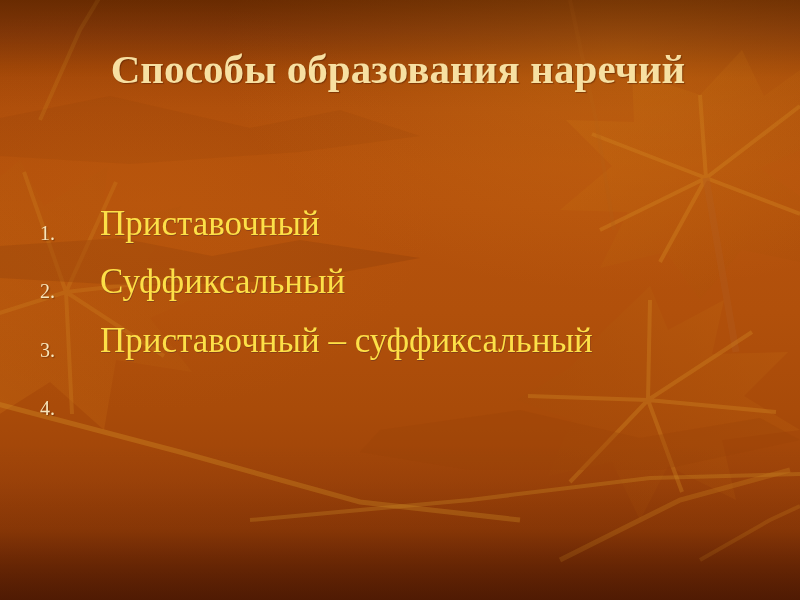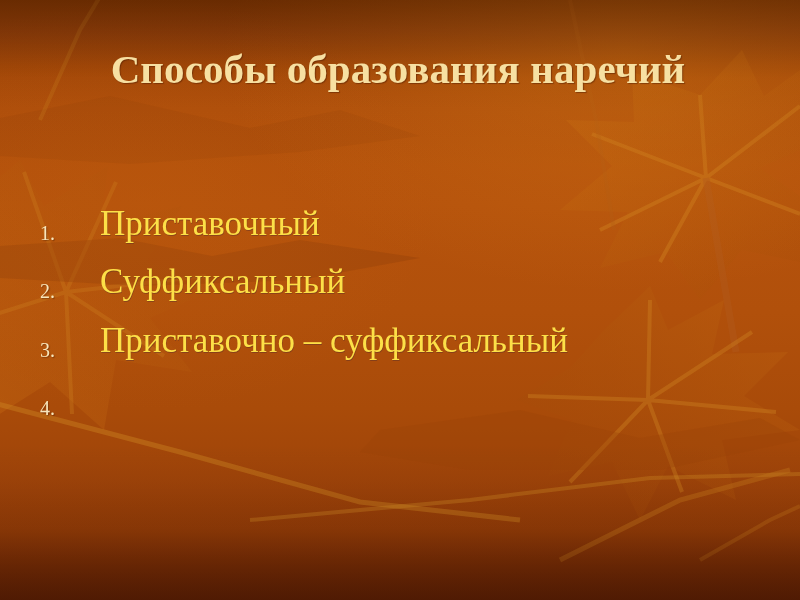--- a/index.html
+++ b/index.html
@@ -172,21 +172,21 @@
       <div class="item-text">Приставочный</div>
     </div>
 
     <div class="item">
       <div class="item-number">2.</div>
       <div class="item-text">Суффиксальный</div>
     </div>
 
     <div class="item">
       <div class="item-number">3.</div>
-      <div class="item-text">Приставочно – суффиксальный</div>
+      <div class="item-text">Приставочный – суффиксальный</div>
     </div>
 
     <div class="item">
       <div class="item-number">4.</div>
     </div>
 
   </div>
 </div>
 
 </body></html>

